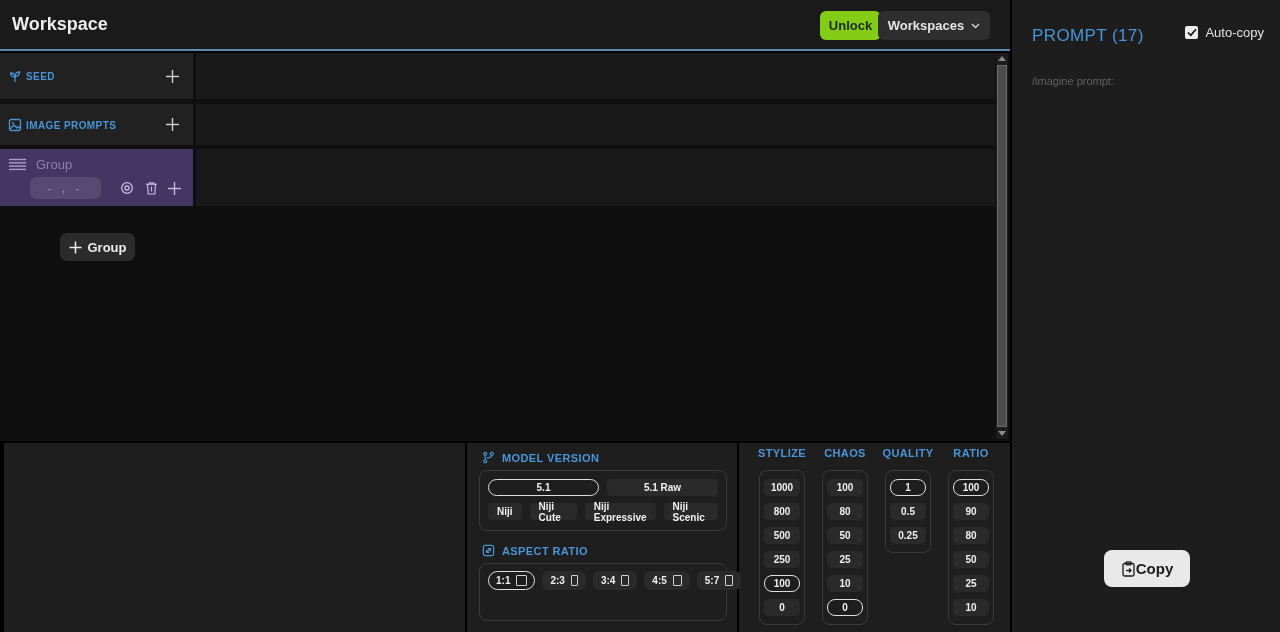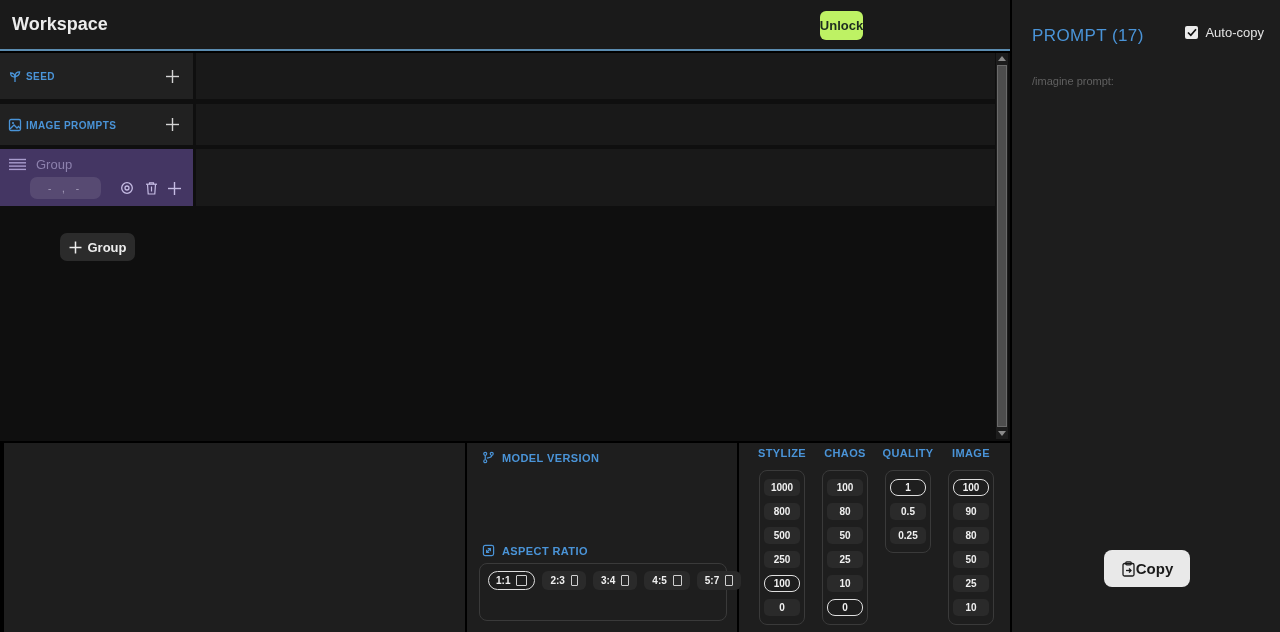--- a/index.html
+++ b/index.html
@@ -7,21 +7,21 @@
               font-family:"Liberation Sans", sans-serif; }
   .abs { position:absolute; }
 
   
   #topbar { left:0; top:0; width:1010px; height:51px; background:#1a1a1a;
             border-bottom:2px solid #5b8cb0; }
   #app-title { left:12px; top:0; height:49px; line-height:49px; color:#ececec;
                font-size:18px; font-weight:700; }
   .tb-btn { top:11px; height:29px; border-radius:6px; font-size:13px; font-weight:700;
             display:flex; align-items:center; justify-content:center; cursor:pointer; }
-  #unlock-btn { left:820px; width:43px; background:#bef264; color:#1c2b20; }
+  #unlock-btn { left:820px; width:61px; background:#84cc16; color:#1c2b20; }
   #workspaces-btn { left:878px; width:112px; background:#2e2e2e; color:#e5e5e5; gap:7px; }
 
   
   #canvas { left:0; top:53px; width:1010px; height:388px; background:#0f0f0f; }
   .row { position:absolute; left:0; }
   .cell-side { position:absolute; left:0; width:193px; height:100%; background:#212121; }
   .cell-track { position:absolute; left:196px; width:799px; height:100%; background:#191919; }
   .side-label { color:#4a94d8; font-size:10px; font-weight:700; letter-spacing:.4px; }
   .row-plus { position:absolute; left:161px; top:50%; transform:translateY(-50%);
               width:22px; height:22px; display:flex; align-items:center; justify-content:center;
@@ -101,20 +101,28 @@
   svg { display:block; }
 </style>
 </head>
 <body>
 
 <div id="topbar" class="abs">
   <div id="app-title" class="abs">Workspace</div>
   <div id="unlock-btn" class="abs tb-btn">
     <span>Unlock</span>
   </div>
+  <div id="workspaces-btn" class="abs tb-btn">
+    <span>Workspaces</span>
+    <span>
+      <svg width="9" height="6" viewBox="0 0 9 6">
+          <polyline points="1,1 4.5,4.5 8,1" fill="none" stroke="#cfcfcf" stroke-width="1.5"></polyline>
+        </svg>
+    </span>
+  </div>
 </div>
 
 <div id="canvas" class="abs">
 
   <div class="row" style="top:0; height:46px; width:1010px;">
     <div class="cell-side">
       <span class="side-icon">
         <svg width="14" height="14" viewBox="0 0 14 14" fill="none" stroke="#4a94d8" stroke-width="1.3">
           <path d="M7 13 V7.5"></path>
           <path d="M7 8 C7 5.2 5.2 4 2.6 4 C2.6 6.6 4.6 8 7 8 Z"></path>
@@ -218,20 +226,44 @@
       <svg width="13" height="13" viewBox="0 0 14 14" fill="none" stroke="#4a94d8" stroke-width="1.3">
         <circle cx="3.5" cy="3" r="1.6"></circle>
           <circle cx="3.5" cy="11" r="1.6"></circle>
           <circle cx="10.5" cy="3" r="1.6"></circle>
         <path d="M3.5 4.6 V9.4"></path>
           <path d="M10.5 4.6 C10.5 7.5 7.5 7.2 5.2 7.6"></path>
       </svg>
     </span>
     <span>MODEL VERSION</span>
   </div>
+  <div id="mv-panel" class="panel">
+      <div class="btn-row">
+        <div class="opt sel wide">
+          <span>5.1</span>
+        </div>
+        <div class="opt wide">
+          <span>5.1 Raw</span>
+        </div>
+      </div>
+      <div class="btn-row">
+        <div class="opt">
+          <span>Niji</span>
+        </div>
+        <div class="opt">
+          <span>Niji Cute</span>
+        </div>
+        <div class="opt">
+          <span>Niji Expressive</span>
+        </div>
+        <div class="opt">
+          <span>Niji Scenic</span>
+        </div>
+      </div>
+    </div>
 
   <div class="sec-header" style="left:478px; top:101px;">
     <span>
       <svg width="13" height="13" viewBox="0 0 14 14" fill="none" stroke="#4a94d8" stroke-width="1.3">
         <rect x="1.5" y="1.5" width="11" height="11" rx="2"></rect>
         <path d="M5 9 L9 5"></path>
           <path d="M6.2 5 H9 V7.8"></path>
           <path d="M7.8 9 H5 V6.2"></path>
       </svg>
     </span>
@@ -317,21 +349,21 @@
           </div>
           <div class="opt">
             <span>0.5</span>
           </div>
           <div class="opt">
             <span>0.25</span>
           </div>
         </div>
       </div>
       <div class="num-col" style="left: 944px;">
-        <div class="sec-header">IMAGE</div>
+        <div class="sec-header">RATIO</div>
         <div class="num-panel">
           <div class="opt sel">
             <span>100</span>
           </div>
           <div class="opt">
             <span>90</span>
           </div>
           <div class="opt">
             <span>80</span>
           </div>

